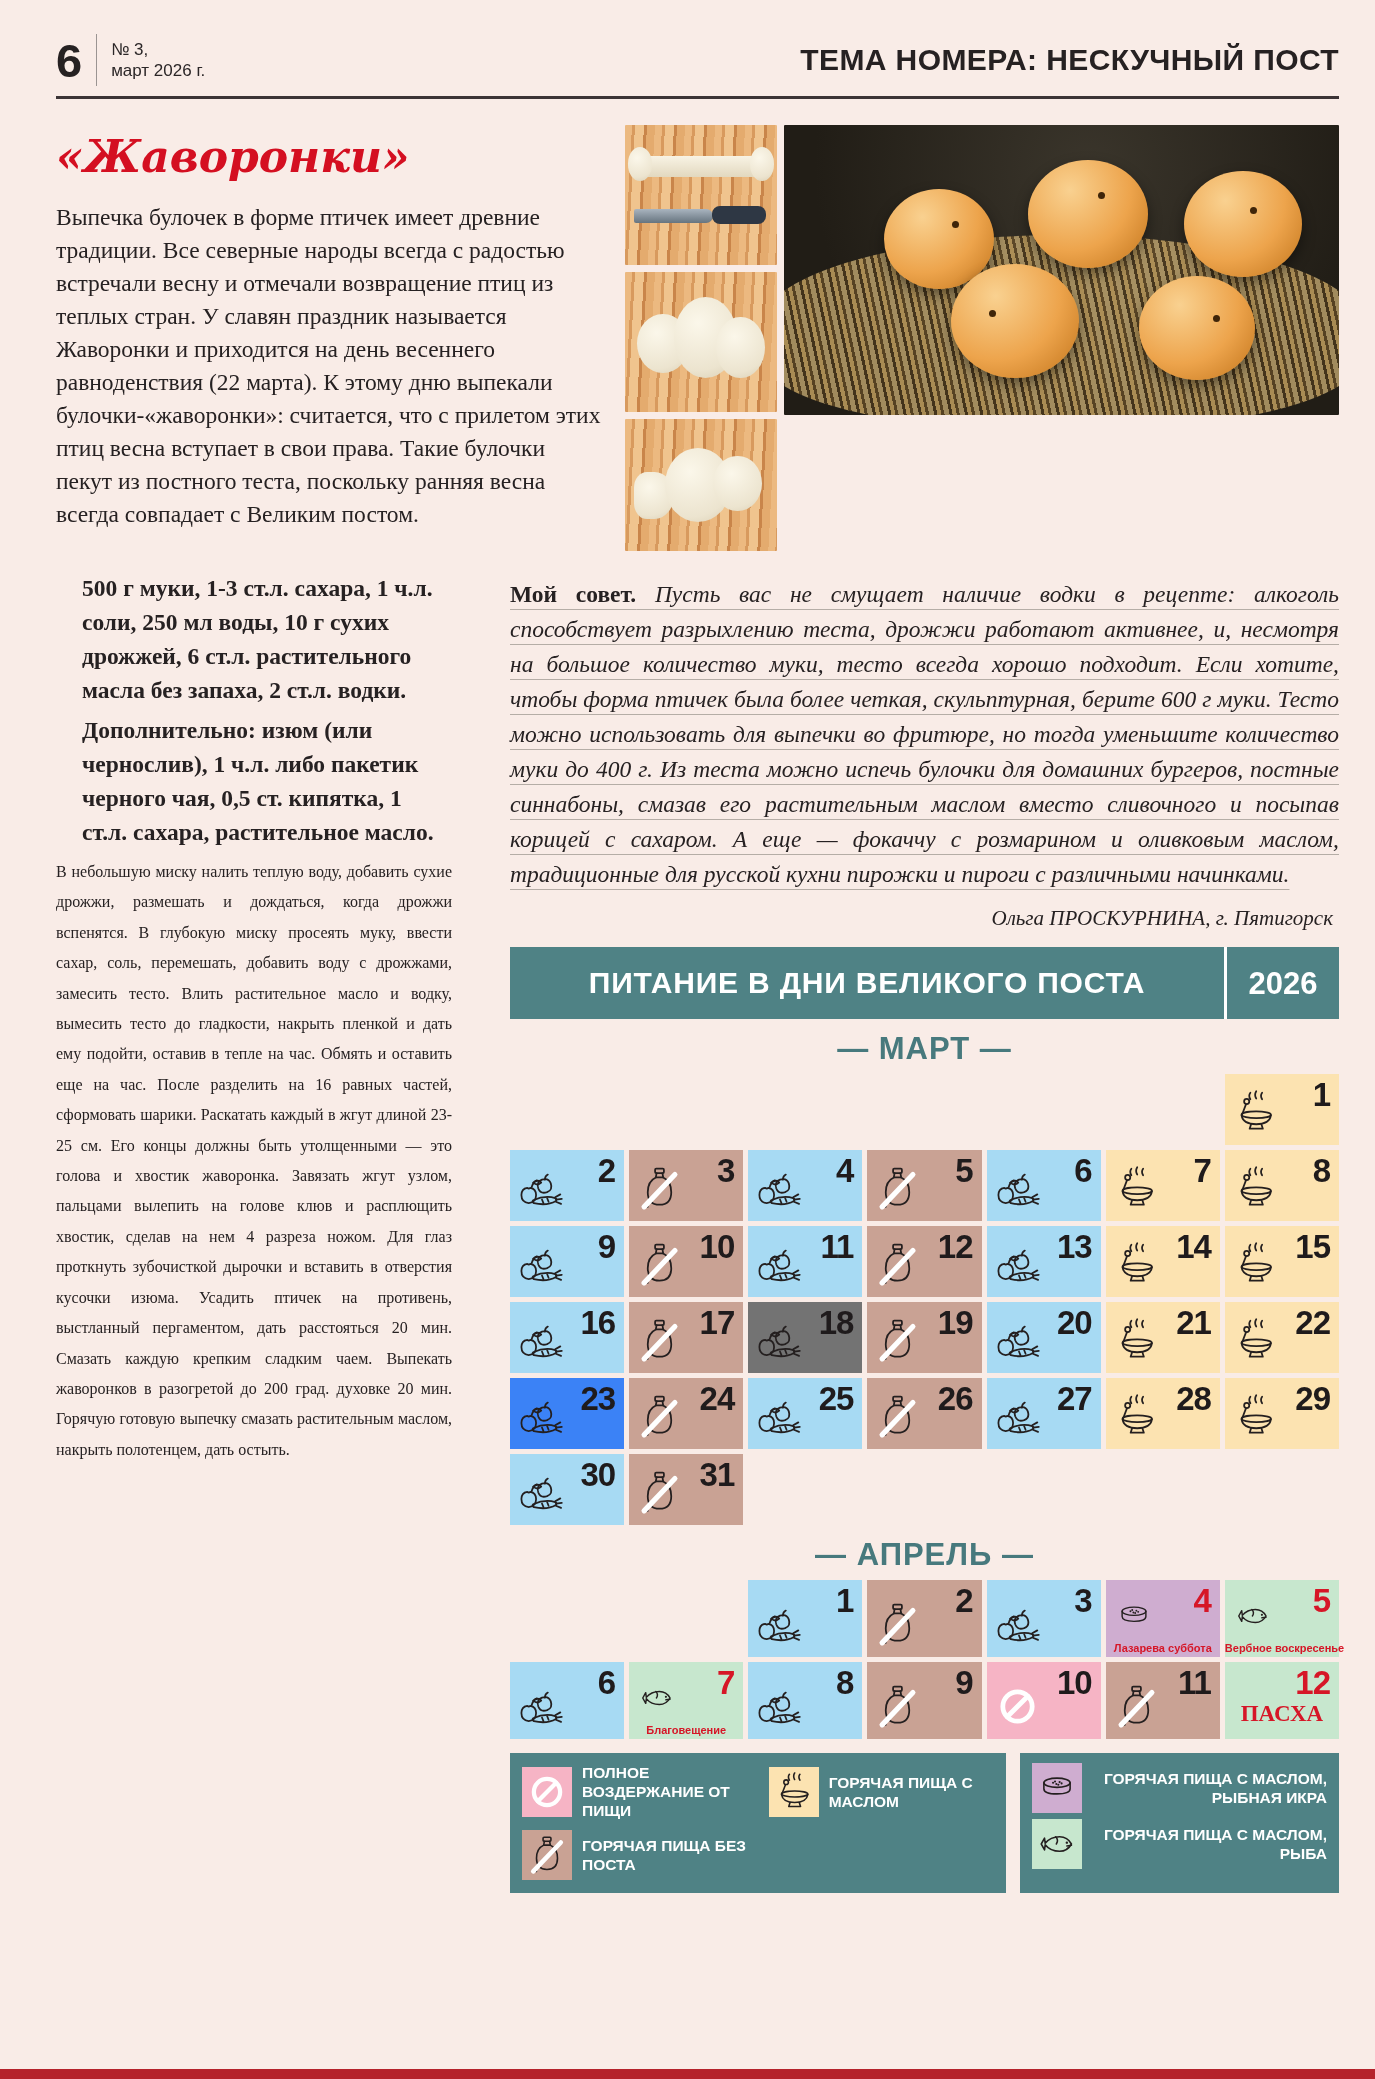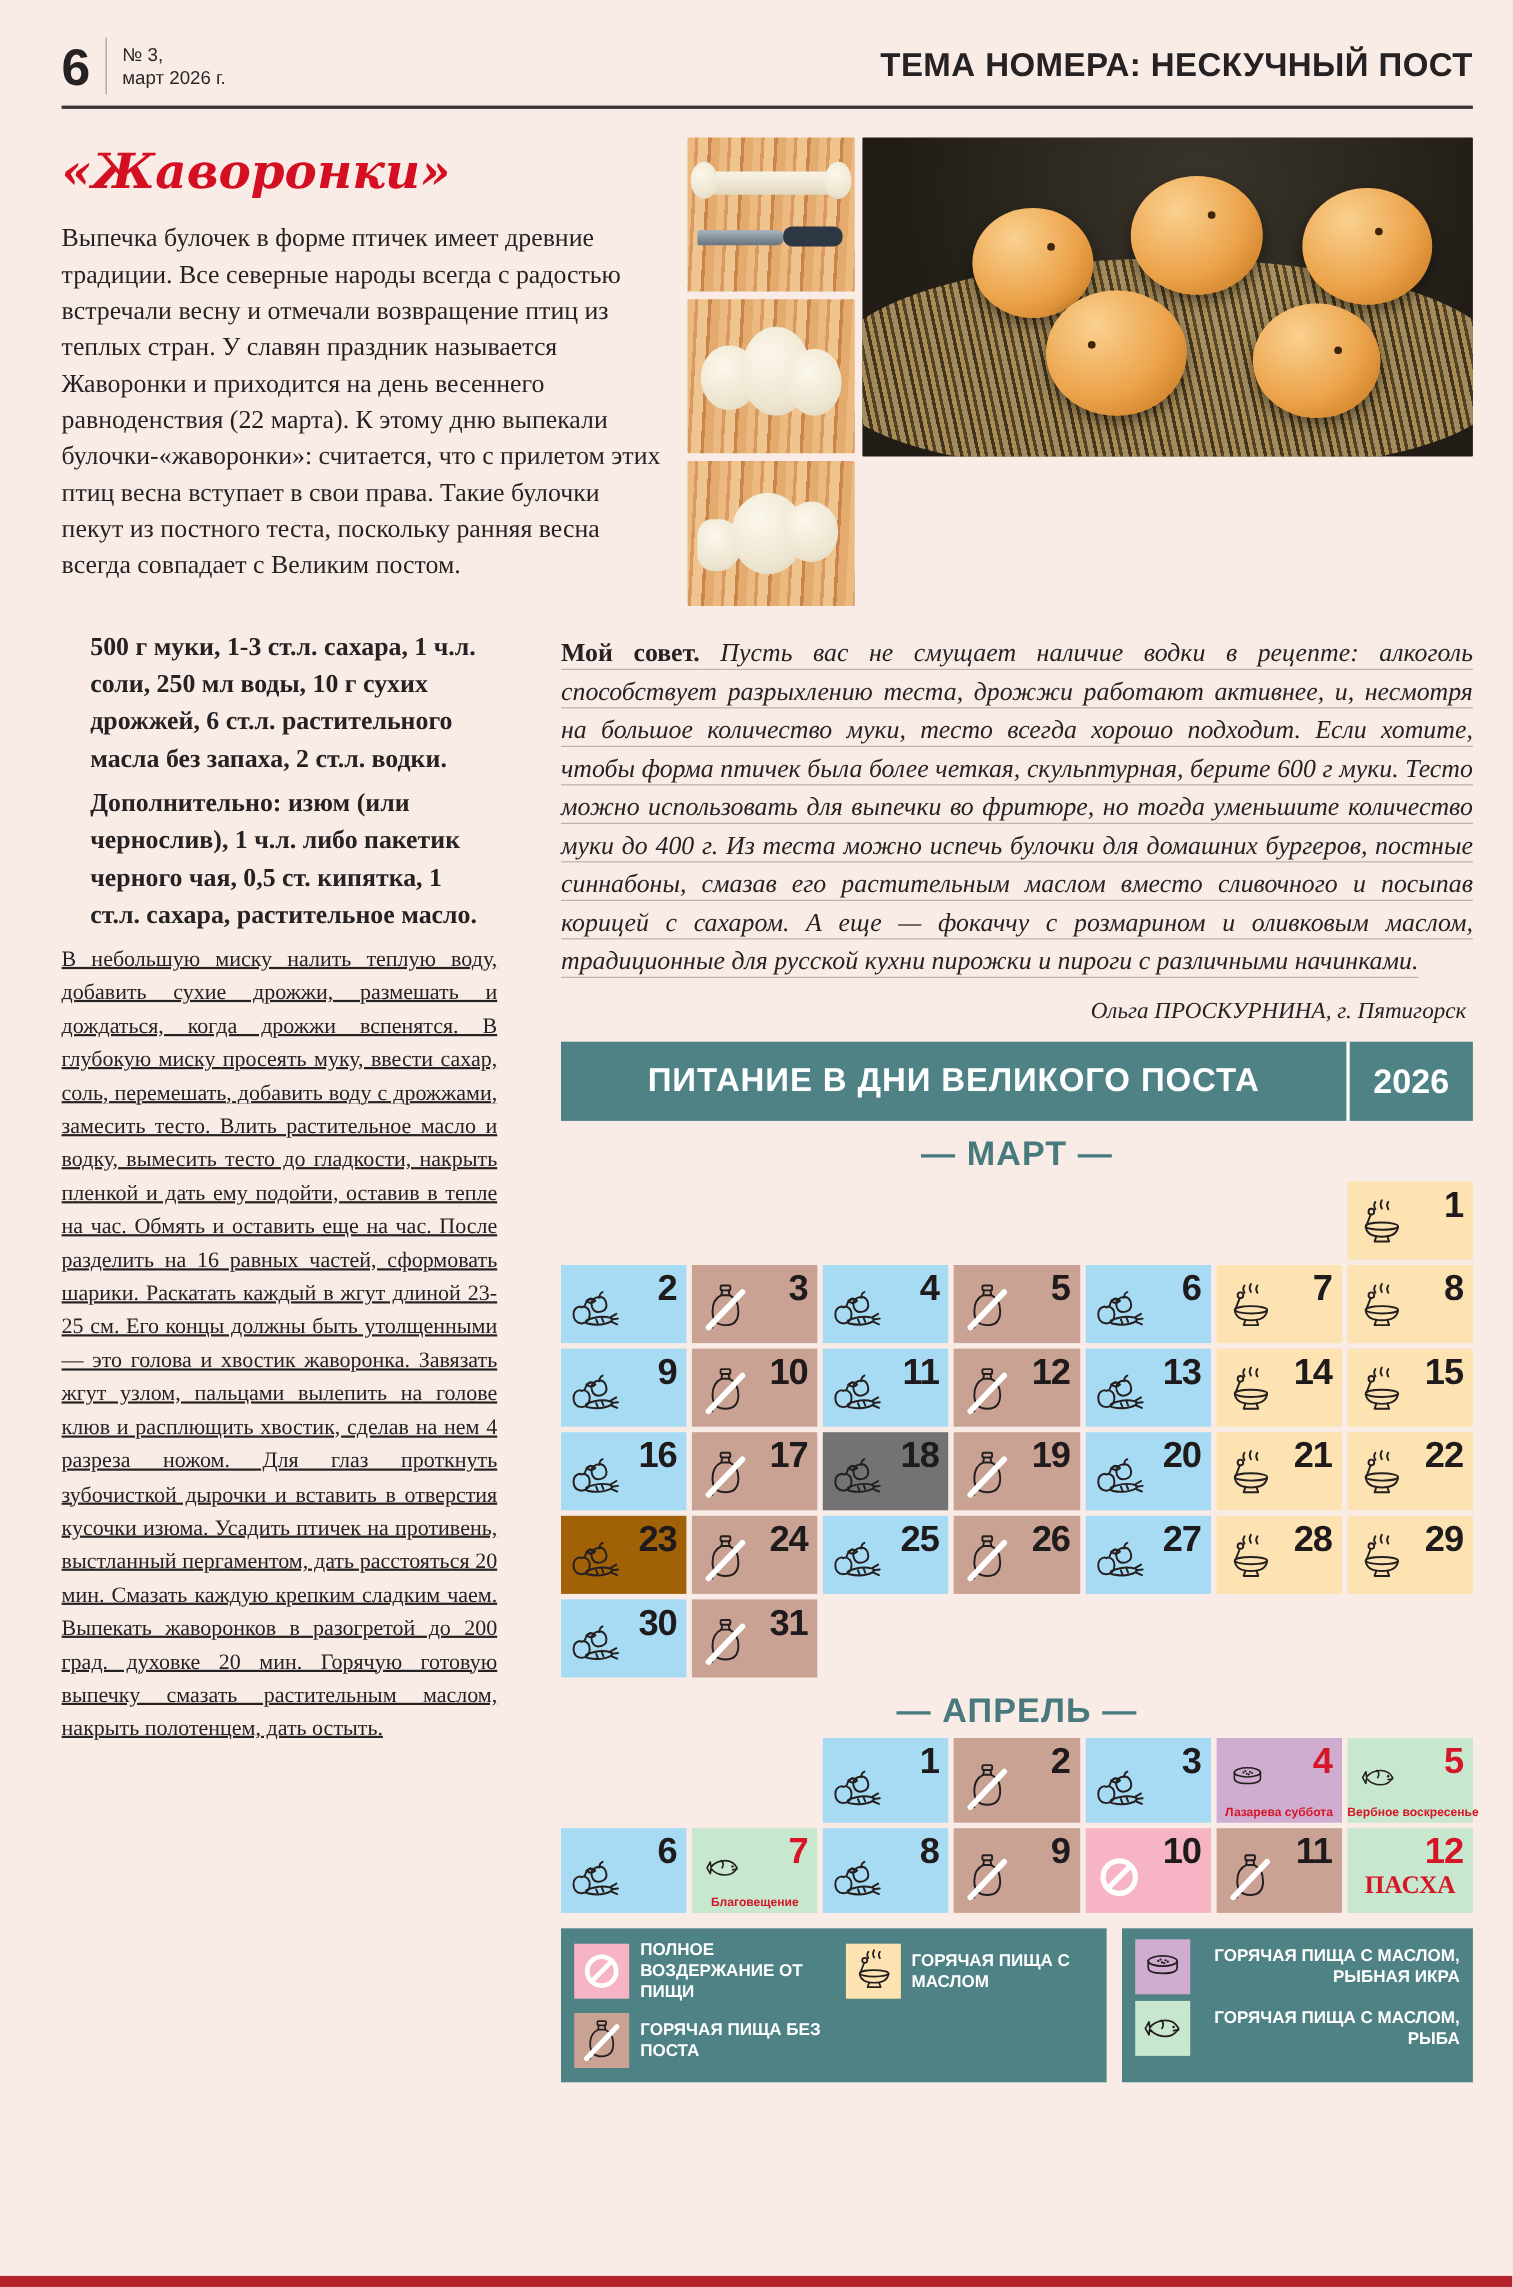--- a/index.html
+++ b/index.html
@@ -33,21 +33,21 @@
   .nest{flex:1;height:290px;position:relative;overflow:hidden;border-radius:1px;
         background:radial-gradient(circle at 55% 15%,#3a352b,#211d16 70%);}
   .straw{position:absolute;left:-5%;right:-5%;top:38%;bottom:-4%;border-radius:50% 50% 40% 40%;
          background:repeating-linear-gradient(78deg,rgba(214,176,104,.75) 0 4px,rgba(128,95,44,.55) 4px 7px,rgba(230,198,132,.65) 7px 12px,rgba(90,66,30,.6) 12px 15px);}
   .bun{position:absolute;border-radius:50%;background:radial-gradient(circle at 35% 28%,#f9d190,#eda44c 55%,#c87b22 92%);box-shadow:0 6px 14px rgba(0,0,0,.45);}
   .eye{position:absolute;width:7px;height:7px;border-radius:50%;background:#3f2509;}
   
   .main-row{display:flex;padding:14px 36px 0 56px;gap:58px;}
   .left-col{width:396px;flex:none;}
   .ing{font-weight:700;font-size:23.5px;line-height:34px;margin:6px 0 0 26px;}
-  .instr{font-size:20px;line-height:30.4px;text-align:justify;margin:8px 0 0;text-decoration:underline;}
+  .instr{font-size:16px;line-height:30.4px;text-align:justify;margin:8px 0 0;}
   .right-col{flex:1;min-width:0;}
   .advice{font-style:italic;font-size:23.5px;line-height:35px;text-align:justify;margin:12px 0 0;
           text-decoration:underline;text-decoration-color:#b5ada6;text-decoration-thickness:1px;text-underline-offset:7px;}
   .advice b{font-style:normal;font-weight:700;}
   .author{font-style:italic;font-size:21px;text-align:right;margin:14px 6px 0 0;}
   
   .cal{margin-top:16px;}
   .cal-head{display:flex;background:#4f8285;color:#fff;height:72px;align-items:stretch;}
   .cal-title{flex:1;display:flex;align-items:center;justify-content:center;
              font:700 30px/1 "Liberation Sans",sans-serif;letter-spacing:.8px;}
@@ -362,21 +362,21 @@
                     <use href="#i-bowl"></use>
                   </svg>
                   <span class="num">21</span>
                 </div>
                 <div class="cell t-hot_oil" style="background: rgb(252, 227, 177);">
                   <svg class="ico" viewBox="0 0 64 64">
                     <use href="#i-bowl"></use>
                   </svg>
                   <span class="num">22</span>
                 </div>
-                <div class="cell t-dry" style="background: #a16207; padding-left: 44px;">
+                <div class="cell t-dry" style="background: #3b82f6; padding-left: 44px;">
                   <svg class="ico" viewBox="0 0 64 64">
                     <use href="#i-fruits"></use>
                   </svg>
                   <span class="num">23</span>
                 </div>
                 <div class="cell t-no_oil" style="background: rgb(201, 162, 148);">
                   <svg class="ico" viewBox="0 0 64 64">
                     <use href="#i-bottle"></use>
                   </svg>
                   <span class="num">24</span>

